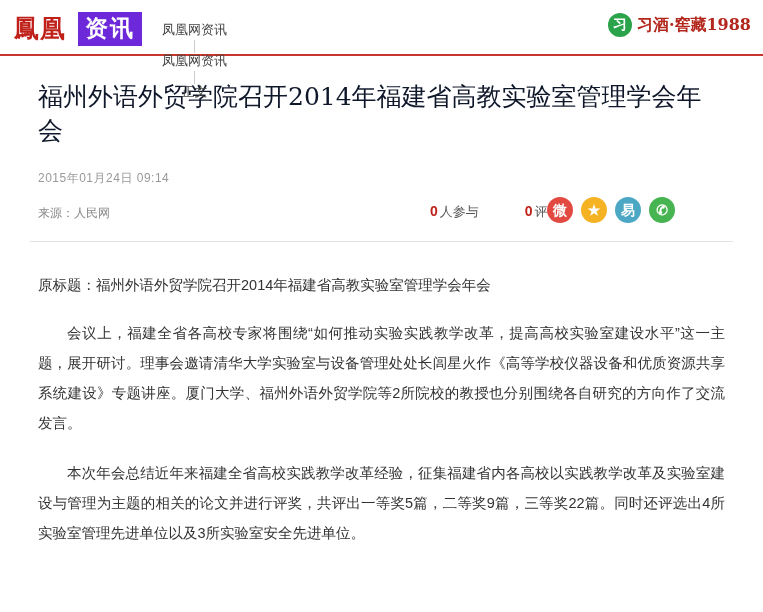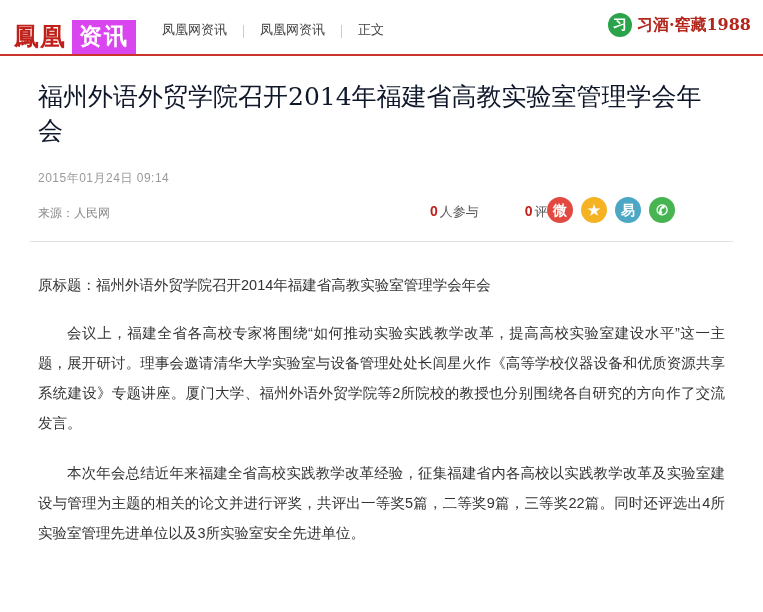--- a/index.html
+++ b/index.html
@@ -24,51 +24,52 @@
   
   .header {
     position: relative;
     height: 54px;
     border-bottom: 2px solid #c9352c;
     background: #ffffff;
   }
   .logo-group {
     position: absolute;
     left: 14px;
-    top: 20px;
+    top: 12px;
     display: flex;
     align-items: center;
   }
   .logo-phoenix {
     color: #c0201a;
     font-family: "DejaVu Serif", "Liberation Serif", serif;
     font-weight: bold;
     font-size: 25px;
     letter-spacing: 1px;
     line-height: 30px;
   }
   .logo-zixun {
-    margin-left: 6px;
-    background: #d946ef;
+    margin-left: 12px;
+    background: #6d28d9;
     color: #ffffff;
     font-family: "DejaVu Serif", "Liberation Serif", serif;
     font-weight: bold;
     font-size: 23px;
     line-height: 30px;
     padding: 1px 7px 3px 7px;
     letter-spacing: 2px;
   }
   .breadcrumb {
     position: absolute;
     left: 162px;
     top: 21px;
     font-size: 13px;
     color: #444444;
     display: flex;
     align-items: center;
+    flex-direction: column;
   }
   .breadcrumb a {
     color: #444444;
     text-decoration: none;
   }
   .breadcrumb .sep {
     display: inline-block;
     width: 1px;
     height: 13px;
     background: #cccccc;

